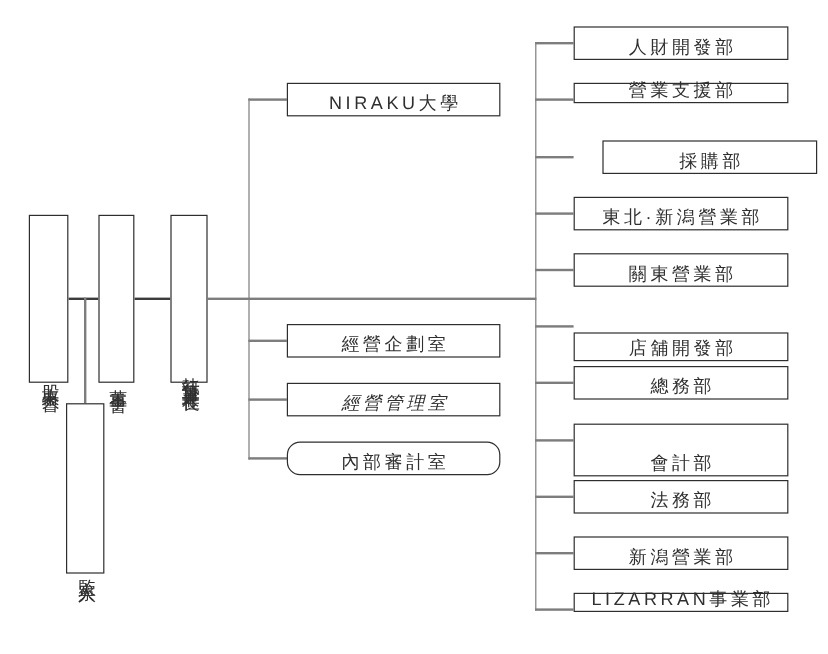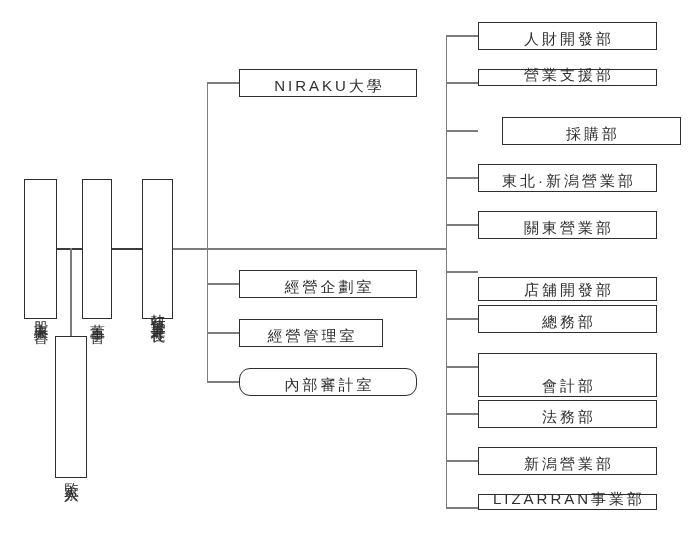--- a/index.html
+++ b/index.html
@@ -92,21 +92,21 @@
       </div>
       <div class="node vertical" style="left: 55px; top: 336px; width: 32px; height: 142px;">
         <span class="label">監察人</span>
       </div>
       <div class="node" style="left: 239px; top: 69px; width: 178px; height: 28px;">
         <span class="label">NIRAKU大學</span>
       </div>
       <div class="node" style="left: 239px; top: 270px; width: 178px; height: 28px;">
         <span class="label">經營企劃室</span>
       </div>
-      <div class="node" style="left: 239px; top: 319px; width: 144px; height: 28px;">
+      <div class="node" style="left: 239px; top: 319px; width: 178px; height: 28px; font-style: italic;">
         <span class="label">經營管理室</span>
       </div>
       <div class="node" style="left: 239px; top: 368px; width: 178px; height: 28px; border-radius: 11px;">
         <span class="label">內部審計室</span>
       </div>
       <div class="node" style="left: 478px; top: 22px; width: 179px; height: 28px;">
         <span class="label">人財開發部</span>
       </div>
       <div class="node" style="left: 478px; top: 69px; width: 179px; height: 17px;">
         <span class="label">營業支援部</span>

